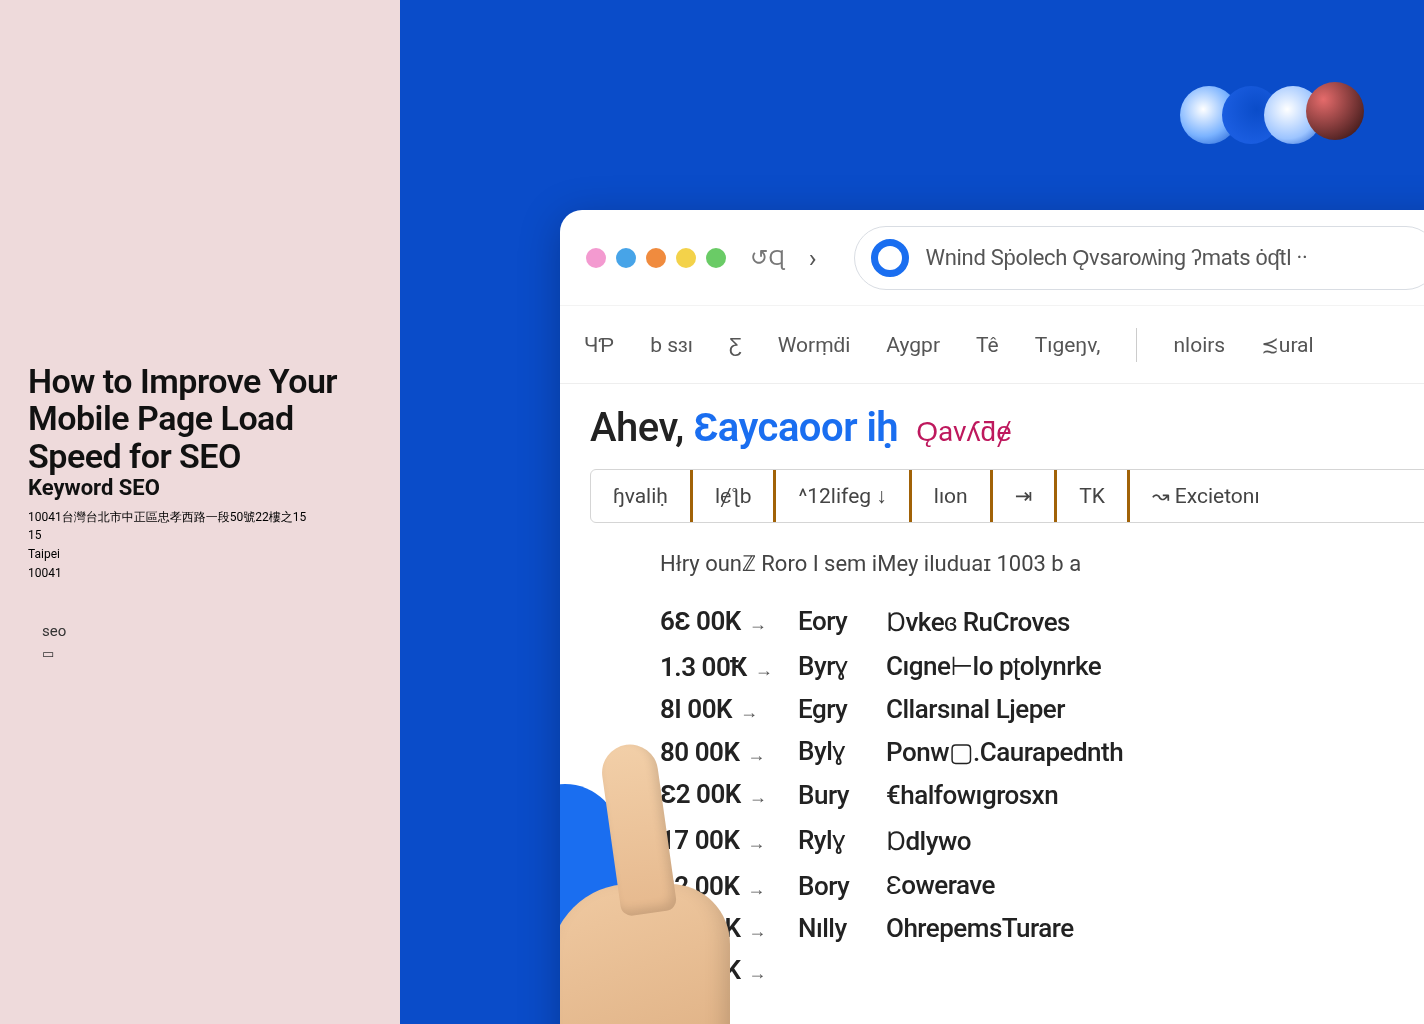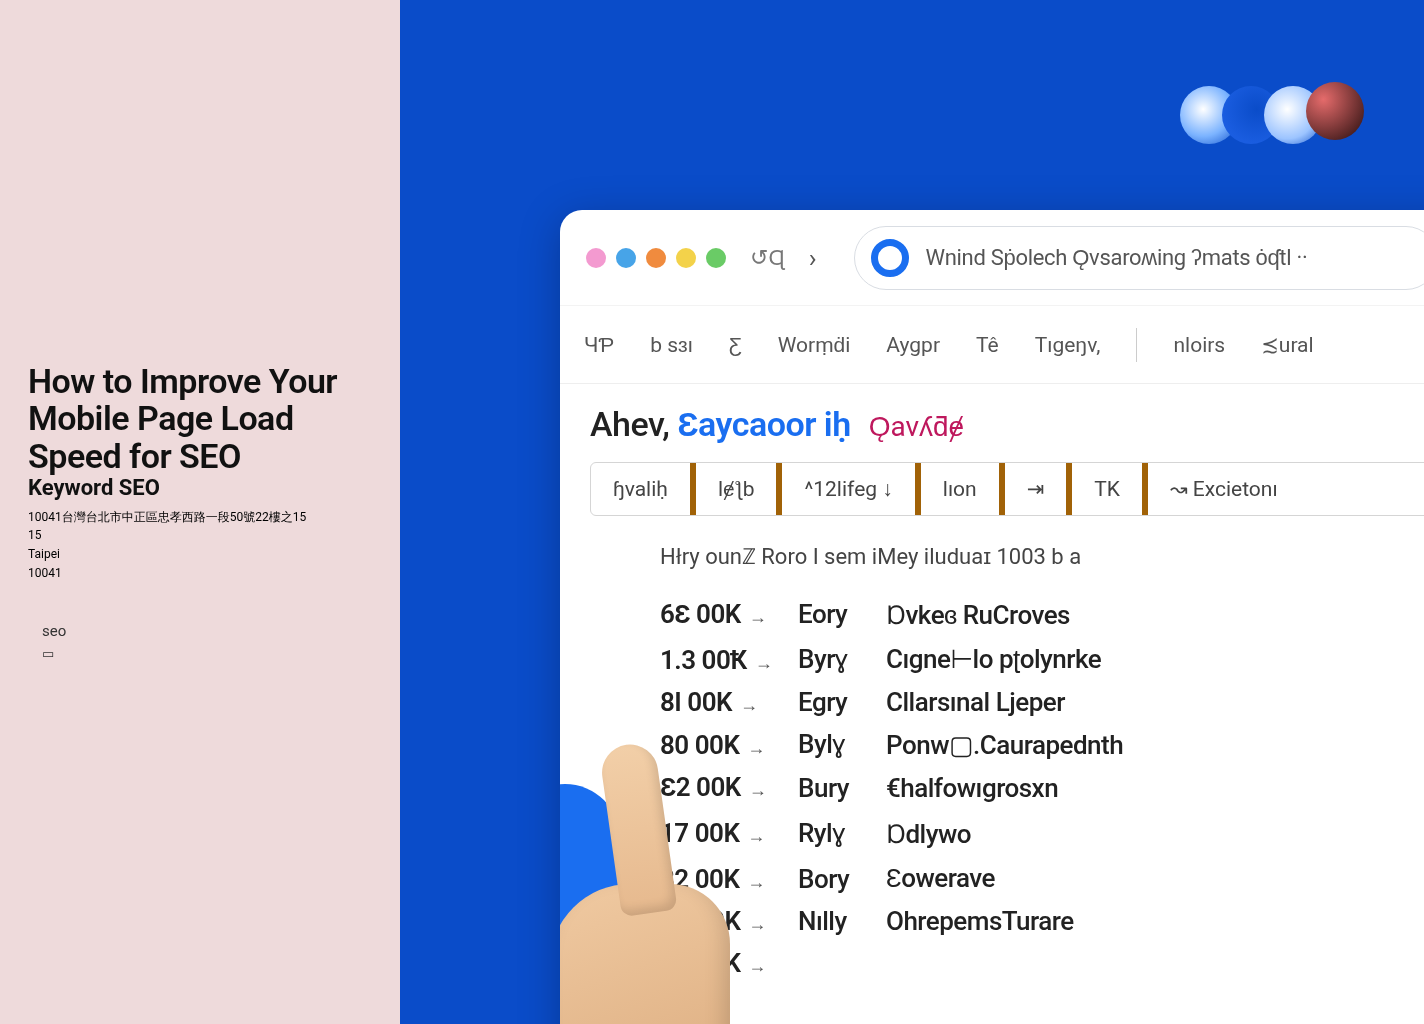--- a/index.html
+++ b/index.html
@@ -131,38 +131,38 @@
     gap: 36px;
     border-bottom: 1px solid #eee;
     font-size: 21px;
     color: #555;
   }
   .tab-strip .tab { display:flex; align-items:center; gap:6px; white-space:nowrap;}
   .tab-strip .divider { width:1px; height:34px; background:#ccc; }
 
   .content-zone { padding: 20px 30px 0 30px; position: relative; }
   .heading-row { display:flex; align-items:baseline; gap:18px; margin-bottom:18px; }
-  .heading-main { font-size: 34px; font-weight: 500; color:#222; letter-spacing:-0.5px; }
+  .heading-main { font-size: 40px; font-weight: 500; color:#222; letter-spacing:-0.5px; }
   .heading-main .hi { color:#1a6ef0; font-weight:600; }
   .heading-sub { font-size: 28px; color:#be185d; }
 
   .toolbar {
     display: flex;
     border: 1px solid #d5d5d5;
     border-radius: 6px;
     overflow: hidden;
     height: 54px;
     margin-bottom: 14px;
   }
   .toolbar .tbtn {
     padding: 0 22px;
     display:flex; align-items:center;
     font-size: 21px;
     color:#444;
-    border-right:6px solid #a16207;
+    border-right:3px solid #a16207;
     white-space: nowrap;
   }
   .toolbar .tbtn:last-child { border-right:none; }
 
   .caption-row { font-size: 22px; color:#444; padding: 10px 10px 20px 70px; }
 
   .data-list { padding-left: 70px; }
   .data-row {
     display: grid;
     grid-template-columns: 130px 80px 1fr;

